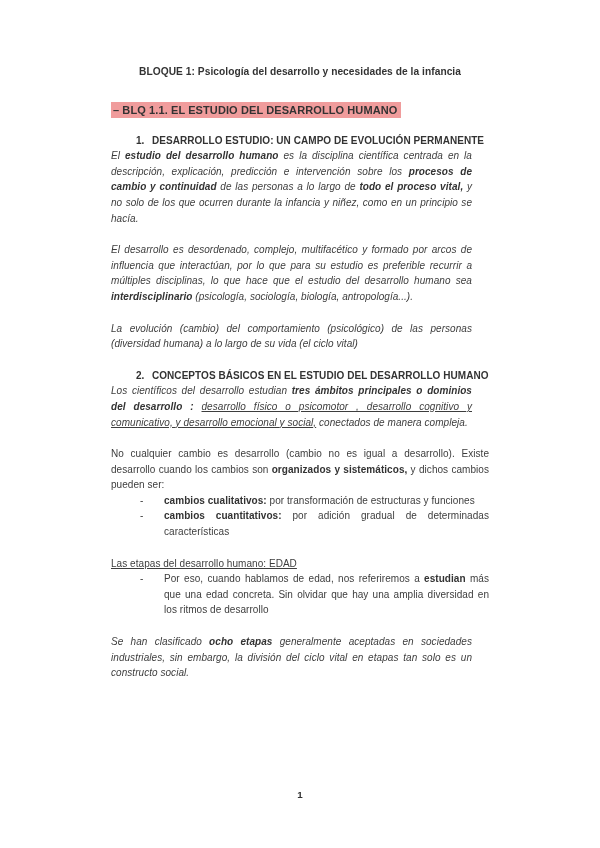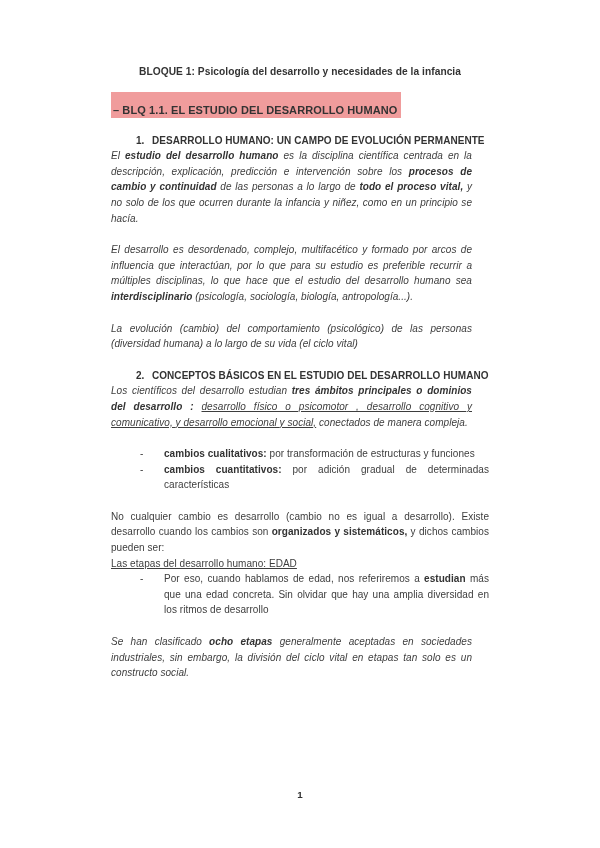--- a/index.html
+++ b/index.html
@@ -15,21 +15,21 @@
   }
   .b { font-weight:700; color:#333333; }
   .u { text-decoration:underline; }
 
   .block-title {
     text-align:center; font-weight:700; font-size:10.2px; color:#313131;
     margin:0 0 21px 0;
   }
   .block-highlight { margin:0 0 13px 0; line-height:18px; }
   .hl {
-    font-weight:700; font-size:11px; padding:12px 4px 2px 2px;
+    font-weight:700; font-size:11px; padding:2px 4px 2px 2px;
     letter-spacing:0.1px;
   }
   .block-numbered {
     font-weight:700; color:#313131; position:relative;
     padding-left:41px; margin:6px 0 0 0;
   }
   .block-numbered .num { position:absolute; left:25px; }
   .block-subheading { font-weight:700; color:#313131; margin:0; }
   .block-paragraph { text-align:justify; margin:0 17px 16px 0;font-style:italic; }
   .block-lead { text-align:justify; margin:0; }
@@ -43,31 +43,31 @@
     font-family:"Liberation Sans", sans-serif;
   }
 </style>
 </head>
 <body>
 
 <div class="page">
   <div class="content" id="doc-content">
       <div class="block block-title"><span class="b">BLOQUE 1: Psicología del desarrollo y necesidades de la infancia</span></div>
       <div class="block block-highlight"><span class="hl" style="background: rgb(240, 156, 156); color: rgb(62, 37, 37);"><span class="b">– BLQ 1.1. EL ESTUDIO DEL DESARROLLO HUMANO</span></span></div>
-      <div class="block block-numbered"><span class="num">1.</span><span class="b">DESARROLLO HUMANO: UN CAMPO DE EVOLUCIÓN PERMANENTE</span></div>
+      <div class="block block-numbered"><span class="num">1.</span><span class="b">DESARROLLO ESTUDIO: UN CAMPO DE EVOLUCIÓN PERMANENTE</span></div>
       <div class="block block-paragraph"><span>El </span><span class="b">estudio del desarrollo humano</span><span> es la disciplina científica centrada en la descripción, explicación, predicción e intervención sobre los </span><span class="b">procesos de cambio y continuidad</span><span> de las personas a lo largo de </span><span class="b">todo el proceso vital,</span><span> y no solo de los que ocurren durante la infancia y niñez, como en un principio se hacía.</span></div>
       <div class="block block-paragraph"><span>El desarrollo es desordenado, complejo, multifacético y formado por arcos de influencia que interactúan, por lo que para su estudio es preferible recurrir a múltiples disciplinas, lo que hace que el estudio del desarrollo humano sea </span><span class="b">interdisciplinario</span><span> (psicología, sociología, biología, antropología...).</span></div>
       <div class="block block-paragraph"><span>La evolución (cambio) del comportamiento (psicológico) de las personas (diversidad humana) a lo largo de su vida (el ciclo vital)</span></div>
       <div class="block block-numbered"><span class="num">2.</span><span class="b">CONCEPTOS BÁSICOS EN EL ESTUDIO DEL DESARROLLO HUMANO</span></div>
       <div class="block block-paragraph"><span>Los científicos del desarrollo estudian </span><span class="b">tres ámbitos principales o dominios del desarrollo :</span><span> </span><span class="u">desarrollo físico o psicomotor , desarrollo cognitivo y comunicativo, y desarrollo emocional y social,</span><span> conectados de manera compleja.</span></div>
+      <div class="block block-lead"><span>No cualquier cambio es desarrollo (cambio no es igual a desarrollo). Existe desarrollo cuando los cambios son </span><span class="b">organizados y sistemáticos,</span><span> y dichos cambios pueden ser:</span></div>
       <div class="block block-bullets">
         <div class="bullet"><span class="b">cambios cualitativos:</span><span> por transformación de estructuras y funciones</span></div>
         <div class="bullet"><span class="b">cambios cuantitativos:</span><span> por adición gradual de determinadas características</span></div>
       </div>
-      <div class="block block-lead"><span>No cualquier cambio es desarrollo (cambio no es igual a desarrollo). Existe desarrollo cuando los cambios son </span><span class="b">organizados y sistemáticos,</span><span> y dichos cambios pueden ser:</span></div>
       <div class="block block-lead"><span class="u">Las etapas del desarrollo humano: EDAD</span></div>
       <div class="block block-bullets">
         <div class="bullet"><span>Por eso, cuando hablamos de edad, nos referiremos a </span><span class="b">estudian</span><span> más que una edad concreta. Sin olvidar que hay una amplia diversidad en los ritmos de desarrollo</span></div>
       </div>
       <div class="block block-paragraph"><span>Se han clasificado </span><span class="b">ocho etapas</span><span> generalmente aceptadas en sociedades industriales, sin embargo, la división del ciclo vital en etapas tan solo es un constructo social.</span></div>
     </div>
   <div class="page-number">1</div>
 </div>
 
 </body></html>

